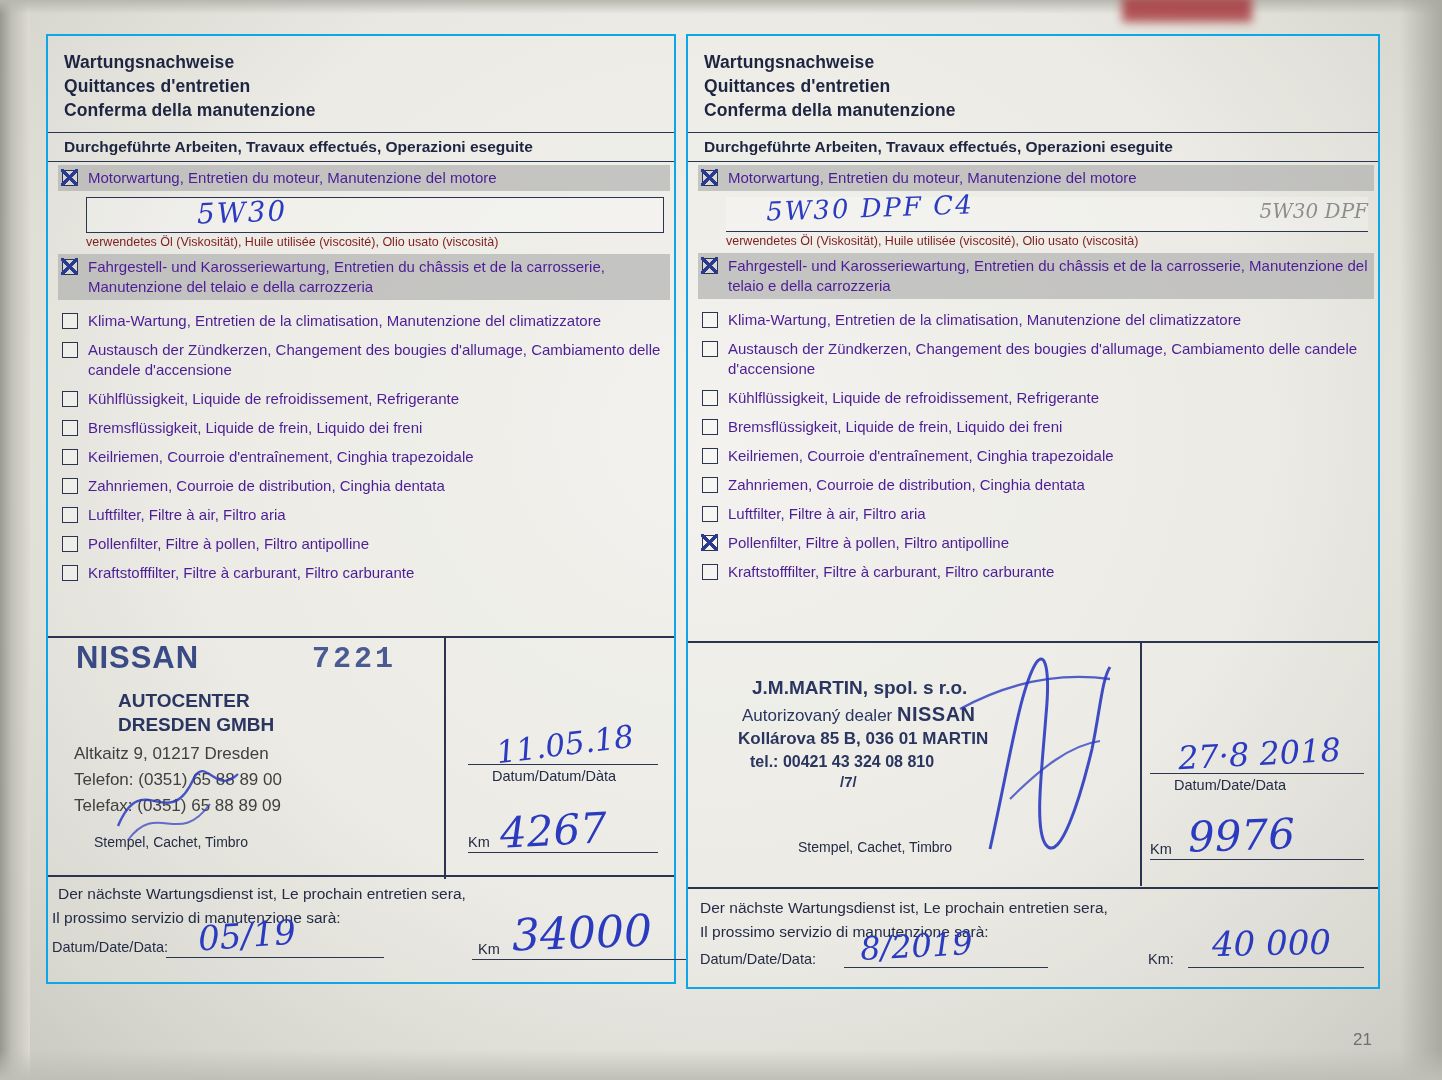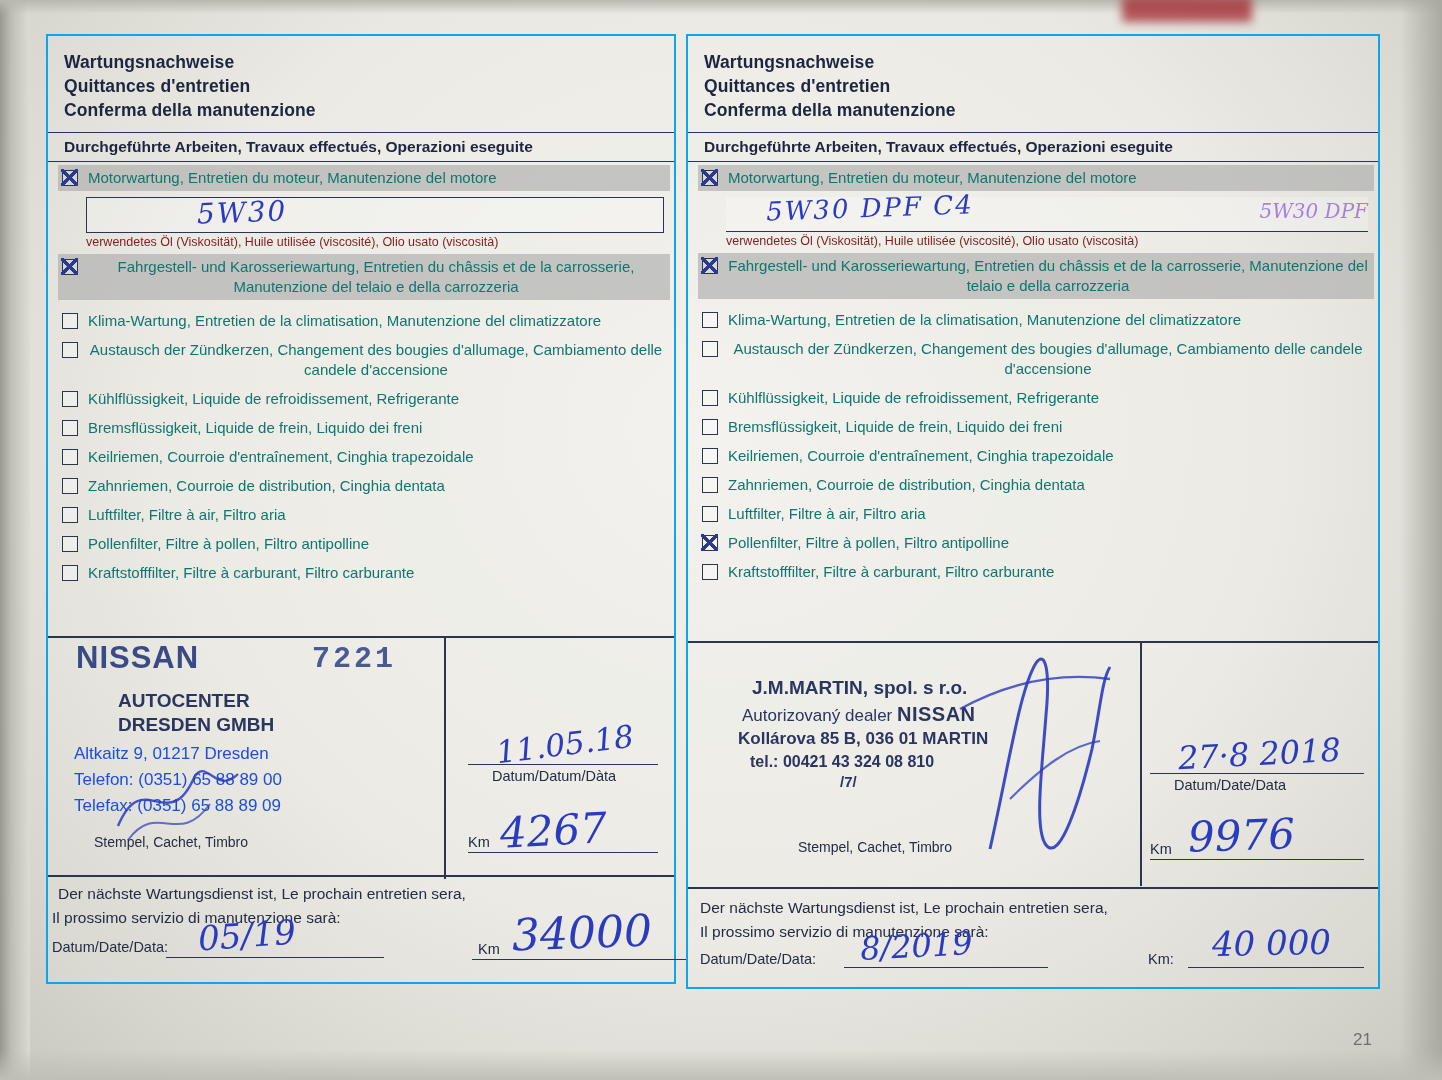--- a/index.html
+++ b/index.html
@@ -119,22 +119,21 @@
     width: 17px; height: 17px;
     background:
       linear-gradient(to bottom right, transparent 44%, #2a3a8f 44%, #2a3a8f 56%, transparent 56%),
       linear-gradient(to top right, transparent 44%, #2a3a8f 44%, #2a3a8f 56%, transparent 56%);
   }
   .lbl {
     position: relative;
     z-index: 2;
     font-size: 15px;
     line-height: 1.32;
-    color: #0f766e;
-    text-align: center;
+    color: #4c1d95;
   }
 
   
   .oil-wrap { position: relative; z-index: 2; margin: 0 0 2px 24px; }
   .oil-box {
     border: 1.4px solid #2b3550;
     height: 34px;
     position: relative;
     background: rgba(255,255,255,.25);
   }
@@ -151,21 +150,21 @@
     white-space: nowrap;
   }
   .oil-note {
     font-size: 12.5px;
     color: #7f1d1d;
     padding-top: 2px;
   }
   .ghost-ink {
     position: absolute;
     right: 0; top: 2px;
-    color: #6d28d9;
+    color: #404040;
     font-family: "DejaVu Serif", serif;
     font-style: italic;
     font-size: 20px;
     opacity: .55;
     white-space: nowrap;
   }
 
   
   .stamp-block {
     position: absolute;
@@ -185,21 +184,21 @@
     color: #3a4a84;
     transform: scaleY(1.12);
   }
   .stamp-body {
     color: #2a3560;
     font-size: 19px;
     font-weight: bold;
     line-height: 1.2;
   }
   .stamp-addr {
-    color: #1d4ed8;
+    color: #404040;
     font-size: 17px;
     line-height: 1.38;
   }
   .stamp-caption {
     font-size: 14px;
     color: #242c45;
   }
 
   .hand {
     font-family: "DejaVu Serif", serif;

